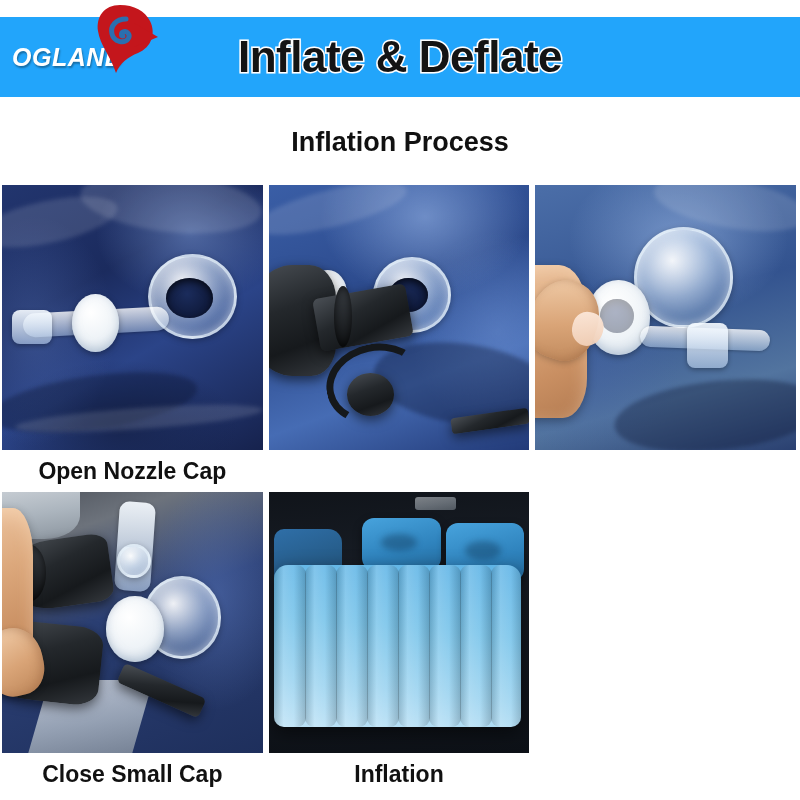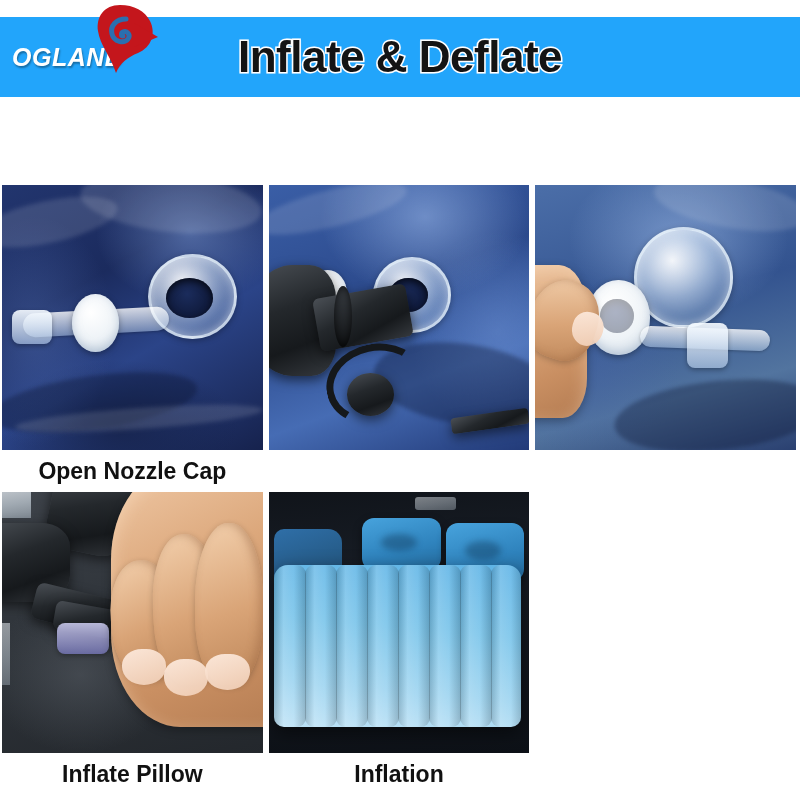--- a/index.html
+++ b/index.html
@@ -217,20 +217,21 @@
       <svg class="logo-mark" viewBox="0 0 70 78">
         <path d="M30 2 C14 2 6 14 8 28 C10 42 20 52 26 70 C30 60 38 54 48 50 C62 44 66 30 60 18 C55 8 44 2 30 2 Z" fill="#c4161c"></path>
         <path d="M44 20 L68 34 L44 44 Z" fill="#c4161c"></path>
         <path d="M36 16 C26 16 20 23 22 31 C24 39 34 41 38 36 C41 32 37 27 33 29 C31 30 31 33 33 33" fill="none" stroke="#2a6fb0" stroke-width="5" stroke-linecap="round"></path>
       </svg>
     </div>
 
     <div class="banner-title">Inflate &amp; Deflate</div>
   </div>
 
+  <div class="section-title">Inflation Process</div>
 
   <div class="grid">
 
     <div class="cell">
       <div class="photo">
         <div class="layer vinyl-dark"></div>
         <div class="fold" style="left:-10%;top:6%;width:55%;height:16%;transform:rotate(-12deg);"></div>
         <div class="fold" style="left:30%;top:-4%;width:70%;height:22%;transform:rotate(6deg);"></div>
         <div class="fold d" style="left:-5%;top:72%;width:80%;height:20%;transform:rotate(-8deg);"></div>
         <div class="fold" style="left:5%;top:84%;width:95%;height:8%;transform:rotate(-4deg);"></div>
@@ -280,45 +281,43 @@
 
         <div class="strap" style="left:40%;top:54%;width:50%;height:8%;transform:rotate(2deg);"></div>
         <div class="small-cap" style="left:58%;top:52%;width:16%;height:17%;"></div>
 
         <div class="hand" style="left:-16%;top:30%;width:36%;height:58%;border-radius:40% 30% 26% 40%;"></div>
         <div class="finger" style="left:-2%;top:36%;width:26%;height:30%;transform:rotate(18deg);"></div>
         <div class="nail" style="left:14%;top:48%;width:12%;height:13%;transform:rotate(16deg);"></div>
       </div>
     </div>
 
-
     <div class="cell row2">
       <div class="photo">
-        <div class="carpet"></div>
-        <div class="chrome" style="left:-3%;top:-2%;width:14%;height:12%;opacity:.8;"></div>
-        <div class="chrome" style="left:-3%;top:50%;width:6%;height:24%;opacity:.55;"></div>
-
-        <div class="pump-body" style="left:18%;top:-6%;width:34%;height:30%;border-radius:20% 26% 40% 30%;transform:rotate(12deg);"></div>
-        <div class="pump-body" style="left:-10%;top:12%;width:36%;height:30%;border-radius:26% 30% 34% 26%;"></div>
-        <div class="pump-body" style="left:12%;top:38%;width:32%;height:14%;border-radius:8px;transform:rotate(14deg);"></div>
-        <div class="pump-body" style="left:20%;top:44%;width:32%;height:11%;border-radius:7px;transform:rotate(10deg);"></div>
-
-        <div class="small-cap" style="left:21%;top:50%;width:20%;height:12%;background:linear-gradient(180deg,rgba(200,200,235,.9),rgba(120,120,190,.75));"></div>
-        <div class="small-cap" style="left:44%;top:47%;width:10%;height:16%;background:linear-gradient(180deg,rgba(150,150,210,.95),rgba(95,95,170,.8));border-radius:50%;"></div>
-
-        <div class="hand" style="left:42%;top:-10%;width:74%;height:100%;border-radius:36% 20% 20% 36%;"></div>
-        <div class="finger" style="left:42%;top:26%;width:26%;height:46%;transform:rotate(-6deg);"></div>
-        <div class="finger" style="left:58%;top:16%;width:26%;height:58%;transform:rotate(-3deg);"></div>
-        <div class="finger" style="left:74%;top:12%;width:26%;height:62%;"></div>
-        <div class="nail" style="left:46%;top:60%;width:17%;height:14%;"></div>
-        <div class="nail" style="left:62%;top:64%;width:17%;height:14%;"></div>
-        <div class="nail" style="left:78%;top:62%;width:17%;height:14%;"></div>
-      </div>
-      <div class="caption">Inflate Pillow</div>
-    </div>
+        <div class="layer" style="background:linear-gradient(160deg,#4a4f58 0%,#6d737c 18%,#2b3f73 46%,#1e2f5c 100%);"></div>
+        <div class="layer" style="background:radial-gradient(ellipse 45% 70% at 82% 40%, rgba(90,120,190,.5), transparent 62%);"></div>
+        <div class="chrome" style="left:-4%;top:-4%;width:34%;height:22%;border-radius:0 0 40% 20%;opacity:.85;"></div>
+        <div class="chrome" style="left:14%;top:72%;width:40%;height:30%;transform:skewX(-16deg);opacity:.75;"></div>
+
+        <div class="valve-ring" style="left:54%;top:32%;width:30%;height:32%;"></div>
+        <div class="white-cap" style="left:40%;top:40%;width:22%;height:25%;"></div>
+        <div class="small-cap" style="left:44%;top:4%;width:14%;height:34%;border-radius:10px;transform:rotate(4deg);"></div>
+        <div class="valve-ring" style="left:44%;top:20%;width:13%;height:13%;"></div>
+
+        <div class="pump-body" style="left:2%;top:18%;width:40%;height:26%;border-radius:44% 18% 18% 44%;transform:rotate(-8deg);"></div>
+        <div class="pump-ring" style="left:3%;top:20%;width:14%;height:22%;"></div>
+        <div class="pump-body" style="left:-6%;top:50%;width:44%;height:30%;border-radius:40% 22% 22% 40%;transform:rotate(6deg);"></div>
+        <div class="pump-body" style="left:44%;top:72%;width:34%;height:8%;border-radius:5px;transform:rotate(24deg);"></div>
+
+        <div class="hand" style="left:-18%;top:6%;width:30%;height:70%;border-radius:40% 26% 26% 40%;"></div>
+        <div class="finger" style="left:-6%;top:52%;width:22%;height:26%;transform:rotate(-12deg);"></div>
+      </div>
+      <div class="caption">Close Small Cap</div>
+    </div>
+
 
     <div class="cell row2">
       <div class="photo">
         <div class="car-interior"></div>
         <div class="seatback" style="left:2%;top:14%;width:26%;height:32%;"></div>
         <div class="chrome" style="left:56%;top:2%;width:16%;height:5%;opacity:.5;border-radius:3px;"></div>
 
         <div class="pillow" style="left:36%;top:10%;width:30%;height:20%;"></div>
         <div class="pillow" style="left:68%;top:12%;width:30%;height:22%;"></div>
 

